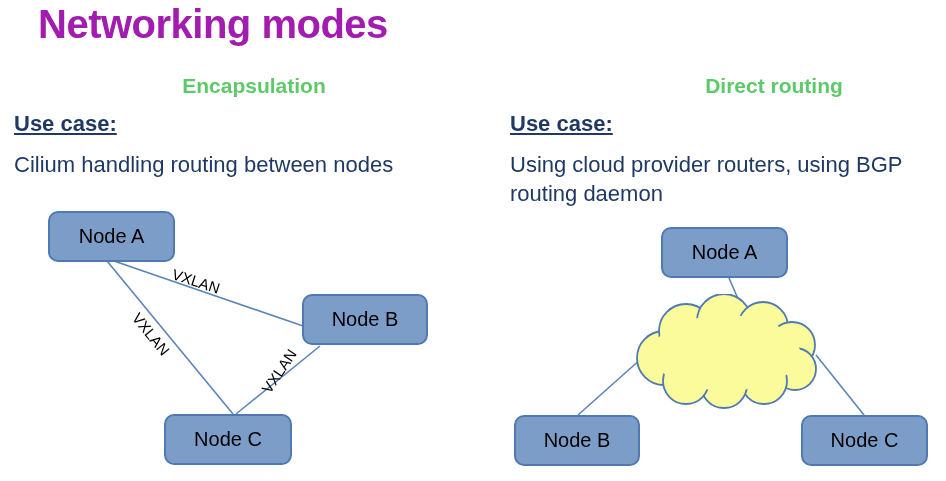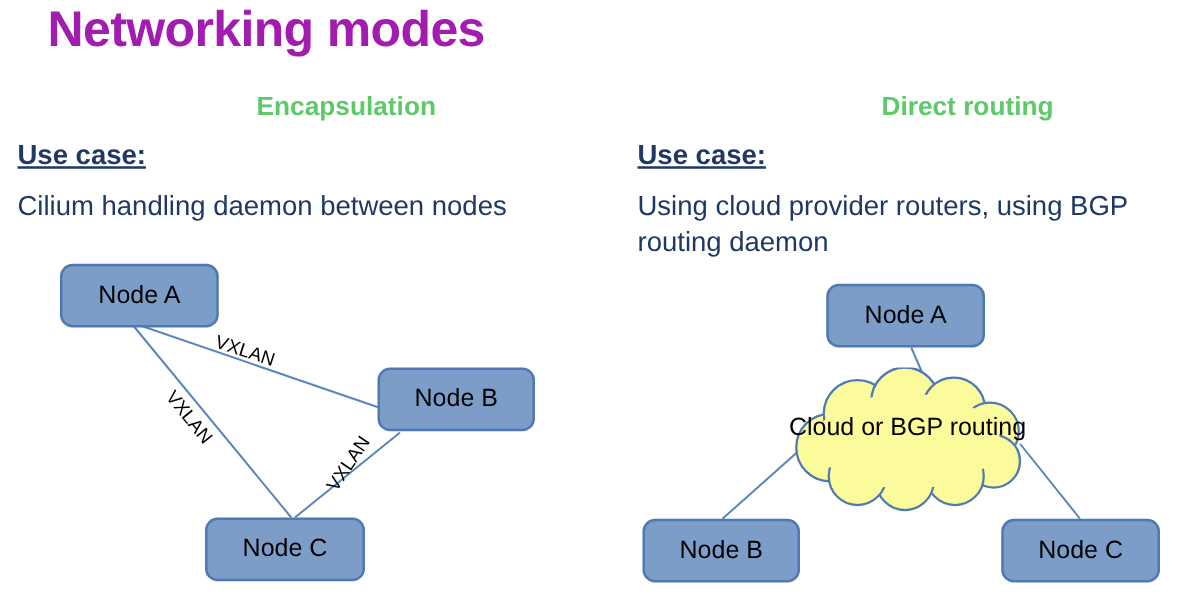--- a/index.html
+++ b/index.html
@@ -69,25 +69,25 @@
       <line x1="107" y1="261" x2="233" y2="414"></line>
       <line x1="320" y1="346" x2="236" y2="414"></line>
 
       <line x1="729" y1="278" x2="742" y2="308"></line>
       <line x1="642" y1="358" x2="578" y2="415"></line>
       <line x1="816" y1="355" x2="864" y2="415"></line>
     </g>
   </svg>
 
   <div class="abs title">Networking modes</div>
-  <div class="abs col-header" style="left:254px;margin-left:23px;">Encapsulation</div>
+  <div class="abs col-header" style="left:254px;">Encapsulation</div>
   <div class="abs col-header" style="left:774px;">Direct routing</div>
 
   <div class="abs usecase-label" style="left:14px;">Use case:</div>
-  <div class="abs usecase-text" style="left:14px;width:450px;">Cilium handling daemon between nodes</div>
+  <div class="abs usecase-text" style="left:14px;width:450px;">Cilium handling routing between nodes</div>
 
   <div class="abs usecase-label" style="left:510px;">Use case:</div>
   <div class="abs usecase-text" style="left:510px;width:440px;">Using cloud provider routers, using BGP routing daemon</div>
 
   <div class="abs node" style="left:48px;top:211px;width:127px;height:51px;">
     <span>Node A</span>
   </div>
   <div class="abs node" style="left:302px;top:294px;width:126px;height:51px;">
     <span>Node B</span>
   </div>
@@ -117,16 +117,15 @@
         <circle cx="104" cy="27" r="27"></circle>
         <circle cx="143" cy="33" r="25"></circle>
         <circle cx="172" cy="51" r="23"></circle>
         <circle cx="175" cy="75" r="21"></circle>
         <circle cx="144" cy="87" r="23"></circle>
         <circle cx="104" cy="91" r="23"></circle>
         <circle cx="66" cy="87" r="23"></circle>
       </g>
       <ellipse cx="106" cy="59" rx="74" ry="38" fill="#FBFB9B" stroke="none"></ellipse>
     </svg>
-    <div class="abs cloud-text">Cloud or BGP routing</div>
   </div>
 
 </div>
 
 </body></html>

